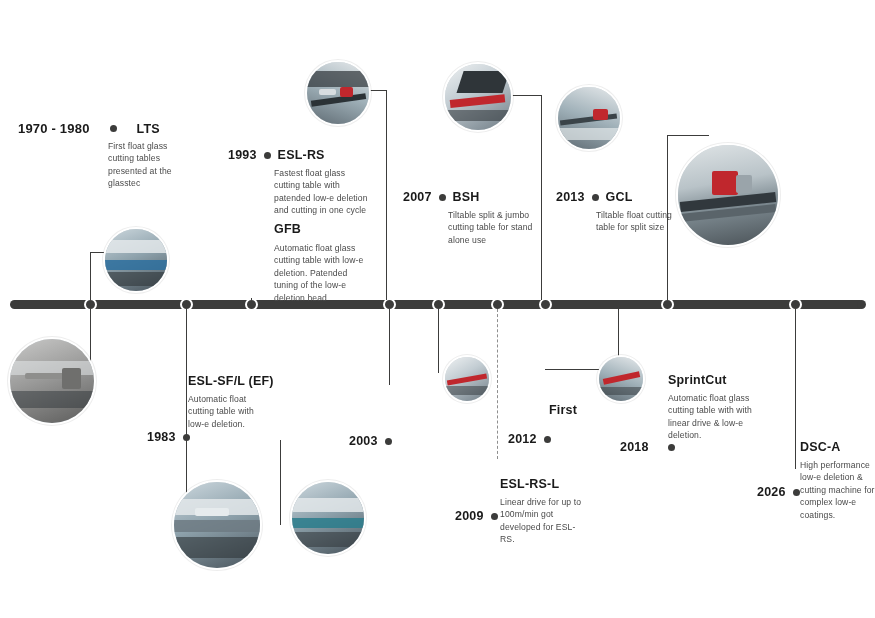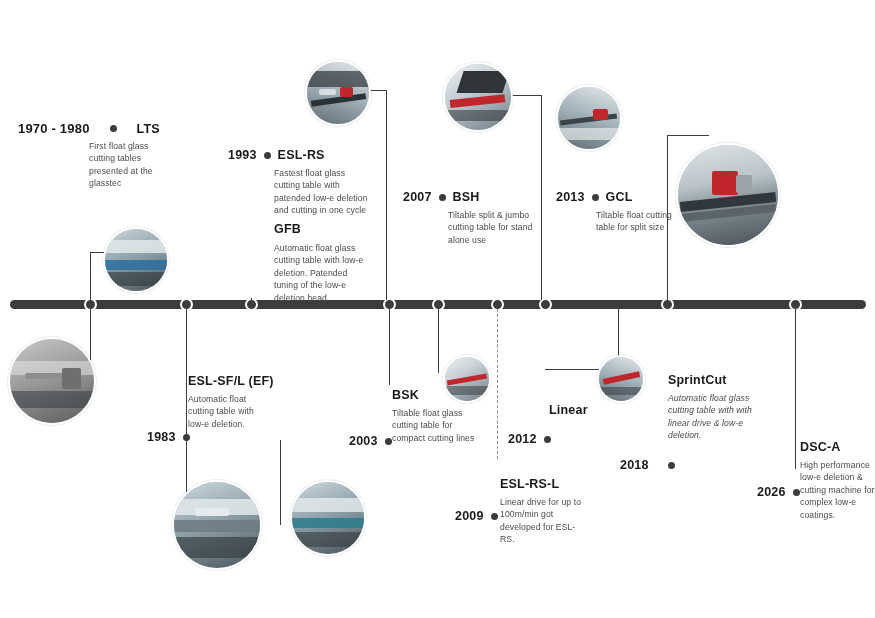--- a/index.html
+++ b/index.html
@@ -265,21 +265,21 @@
     <div class="ph-band band-teal" style="top:50%; height:14%;"></div>
     <div class="ph-band band-dark" style="top:70%; height:20%; opacity:0.55;"></div>
   </div>
 
   <div class="entry" style="left:18px; top:121px;">
     <div style="display:flex; align-items:center; gap:20px;">
       <span class="year big">1970 - 1980</span>
       <span class="dot-mark" style="position:relative;"></span>
       <span class="title">LTS</span>
     </div>
-    <div class="desc w86" style="margin-left:71px; margin-top:4px;">First float glass cutting tables presented at the glasstec</div>
+    <div class="desc w86" style="margin-left:90px; margin-top:4px;">First float glass cutting tables presented at the glasstec</div>
   </div>
 
   <div class="entry" style="left:147px; top:430px;">
     <div style="display:flex; align-items:center; gap:7px;">
       <span class="year">1983</span>
       <span class="dot-mark" style="position:relative;"></span>
     </div>
   </div>
   <div class="entry" style="left:188px; top:374px;">
     <div class="title">ESL-SF/L  (EF)</div>
@@ -299,24 +299,20 @@
     <div class="title">GFB</div>
     <div class="desc" style="margin-top:6px;">Automatic float glass cutting table with low-e deletion. Patended tuning of the low-e deletion head</div>
   </div>
 
   <div class="entry" style="left:349px; top:434px;">
     <div style="display:flex; align-items:center; gap:7px;">
       <span class="year">2003</span>
       <span class="dot-mark" style="position:relative;"></span>
     </div>
   </div>
-  <div class="entry" style="left:392px; top:388px;">
-    <div class="title">BSK</div>
-    <div class="desc w86" style="margin-top:5px;">Tiltable float glass cutting table for compact cutting lines</div>
-  </div>
 
   <div class="entry" style="left:403px; top:190px;">
     <div style="display:flex; align-items:center; gap:7px;">
       <span class="year">2007</span>
       <span class="dot-mark" style="position:relative;"></span>
       <span class="title">BSH</span>
     </div>
     <div class="desc w86" style="margin-left:45px; margin-top:5px;">Tiltable split &amp; jumbo cutting table for stand alone use</div>
   </div>
 
@@ -331,41 +327,41 @@
     <div class="desc w86" style="margin-top:5px;">Linear drive for up to 100m/min got developed for ESL-RS.</div>
   </div>
 
   <div class="entry" style="left:508px; top:432px;">
     <div style="display:flex; align-items:center; gap:7px;">
       <span class="year">2012</span>
       <span class="dot-mark" style="position:relative;"></span>
     </div>
   </div>
   <div class="entry" style="left:549px; top:403px;">
-    <div class="title">Linear</div>
+    <div class="title">First</div>
   </div>
 
   <div class="entry" style="left:556px; top:190px;">
     <div style="display:flex; align-items:center; gap:7px;">
       <span class="year">2013</span>
       <span class="dot-mark" style="position:relative;"></span>
       <span class="title">GCL</span>
     </div>
     <div class="desc w80" style="margin-left:40px; margin-top:5px;">Tiltable float cutting table for split size</div>
   </div>
 
   <div class="entry" style="left:620px; top:440px;">
-    <div style="display:flex; align-items:center; gap:19px;margin-top:18px;">
+    <div style="display:flex; align-items:center; gap:19px;">
       <span class="year">2018</span>
       <span class="dot-mark" style="position:relative;"></span>
     </div>
   </div>
   <div class="entry" style="left:668px; top:373px;">
     <div class="title">SprintCut</div>
-    <div class="desc w98" style="width:98px; margin-top:5px;font-style:italic;">Automatic float glass cutting table with with linear drive &amp; low-e deletion.</div>
+    <div class="desc w98" style="width:98px; margin-top:5px;">Automatic float glass cutting table with with linear drive &amp; low-e deletion.</div>
   </div>
 
   <div class="entry" style="left:757px; top:485px;">
     <div style="display:flex; align-items:center; gap:7px;">
       <span class="year">2026</span>
       <span class="dot-mark" style="position:relative;"></span>
     </div>
   </div>
   <div class="entry" style="left:800px; top:440px;">
     <div class="title">DSC-A</div>

